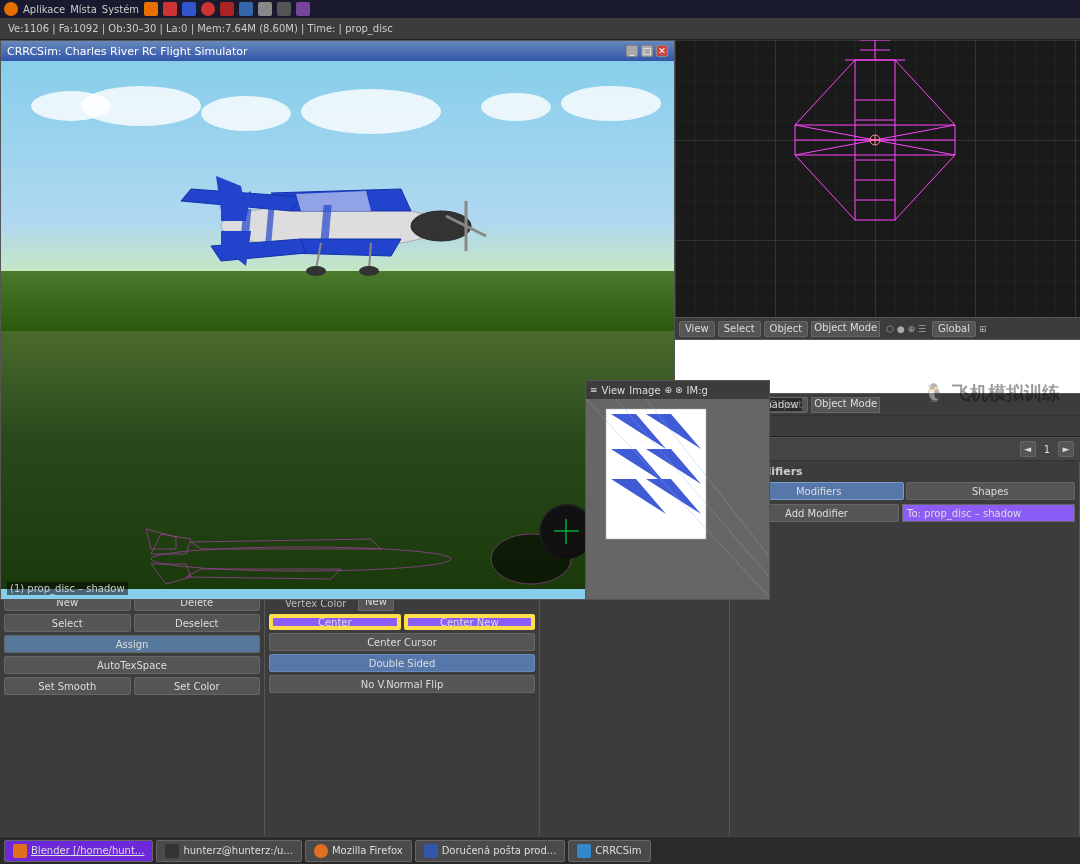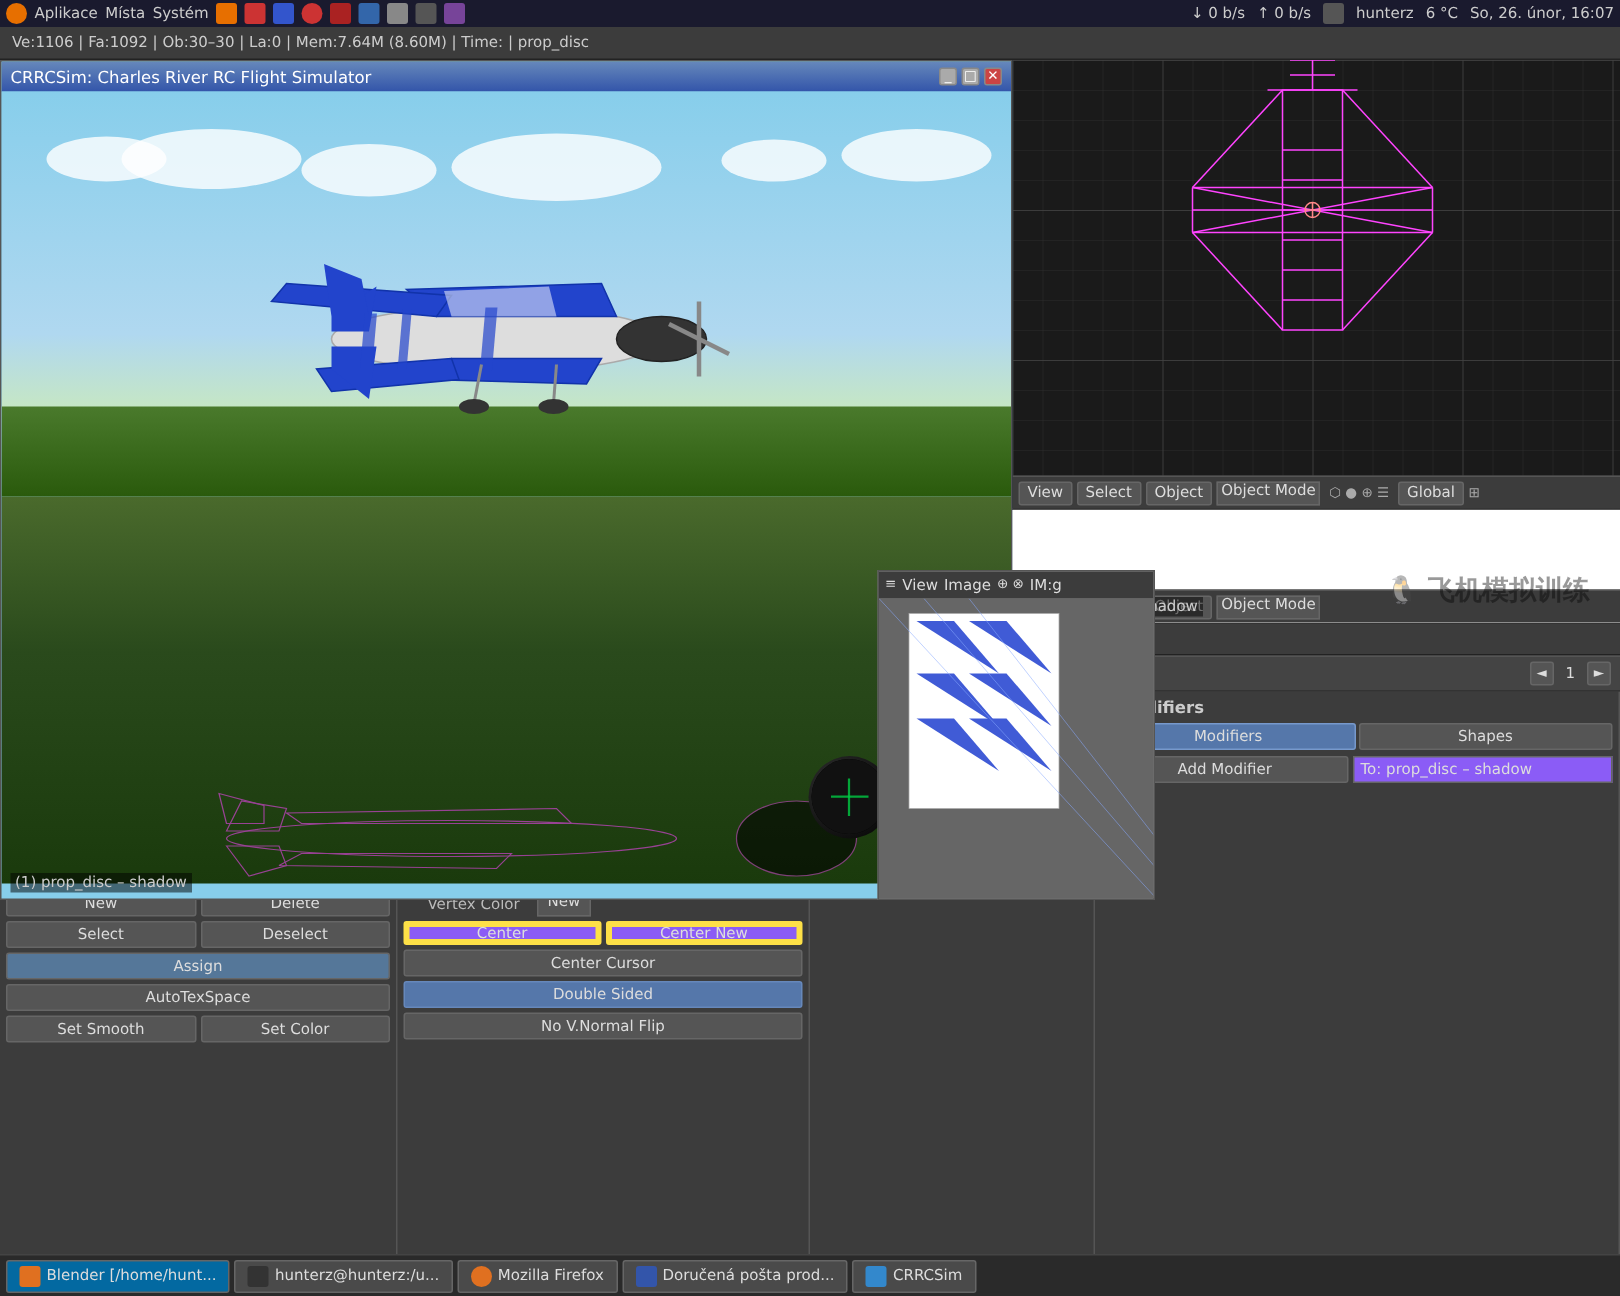--- a/index.html
+++ b/index.html
@@ -433,21 +433,21 @@
       border: 1px solid #666;
       border-radius: 2px;
       color: #ddd;
       font-size: 10px;
       cursor: pointer;
       display: flex;
       align-items: center;
       gap: 4px;
       white-space: nowrap;
     }
-    .task-btn.active { background: #0369a1; }
+    .task-btn.active { background: #6d28d9; text-decoration: underline; }
     .task-icon { width: 14px; height: 14px; border-radius: 2px; background: #888; display: inline-block; }
 
     
     .viewport-3d-label {
       position: absolute;
       bottom: 4px;
       left: 6px;
       font-size: 10px;
       color: #ccc;
       background: rgba(0,0,0,0.5);
@@ -535,28 +535,20 @@
 
     <span class="sbar-icon" style="background:#e76f00;border-radius:2px;"></span>
     <span class="sbar-icon" style="background:#cc3333;"></span>
     <span class="sbar-icon" style="background:#3355cc;"></span>
     <span class="sbar-icon" style="background:#cc3333;border-radius:50%;"></span>
     <span class="sbar-icon" style="background:#aa2222;"></span>
     <span class="sbar-icon" style="background:#3366aa;"></span>
     <span class="sbar-icon" style="background:#888;"></span>
     <span class="sbar-icon" style="background:#555;"></span>
     <span class="sbar-icon" style="background:#774499;"></span>
-  </div>
-  <div class="sbar-right">
-    <span>↓ 0 b/s</span>
-    <span>↑ 0 b/s</span>
-    <span class="sbar-icon" style="background:#555;"></span>
-    <span>hunterz</span>
-    <span>6 °C</span>
-    <span>So, 26. únor, 16:07</span>
   </div>
 </div>
 
 <div id="main-area">
 
   <div id="info-bar">
     <span>Ve:1106 | Fa:1092 | Ob:30–30 | La:0 | Mem:7.64M (8.60M) | Time: | prop_disc</span>
   </div>
 
   <div id="viewports" style="position:relative;">

